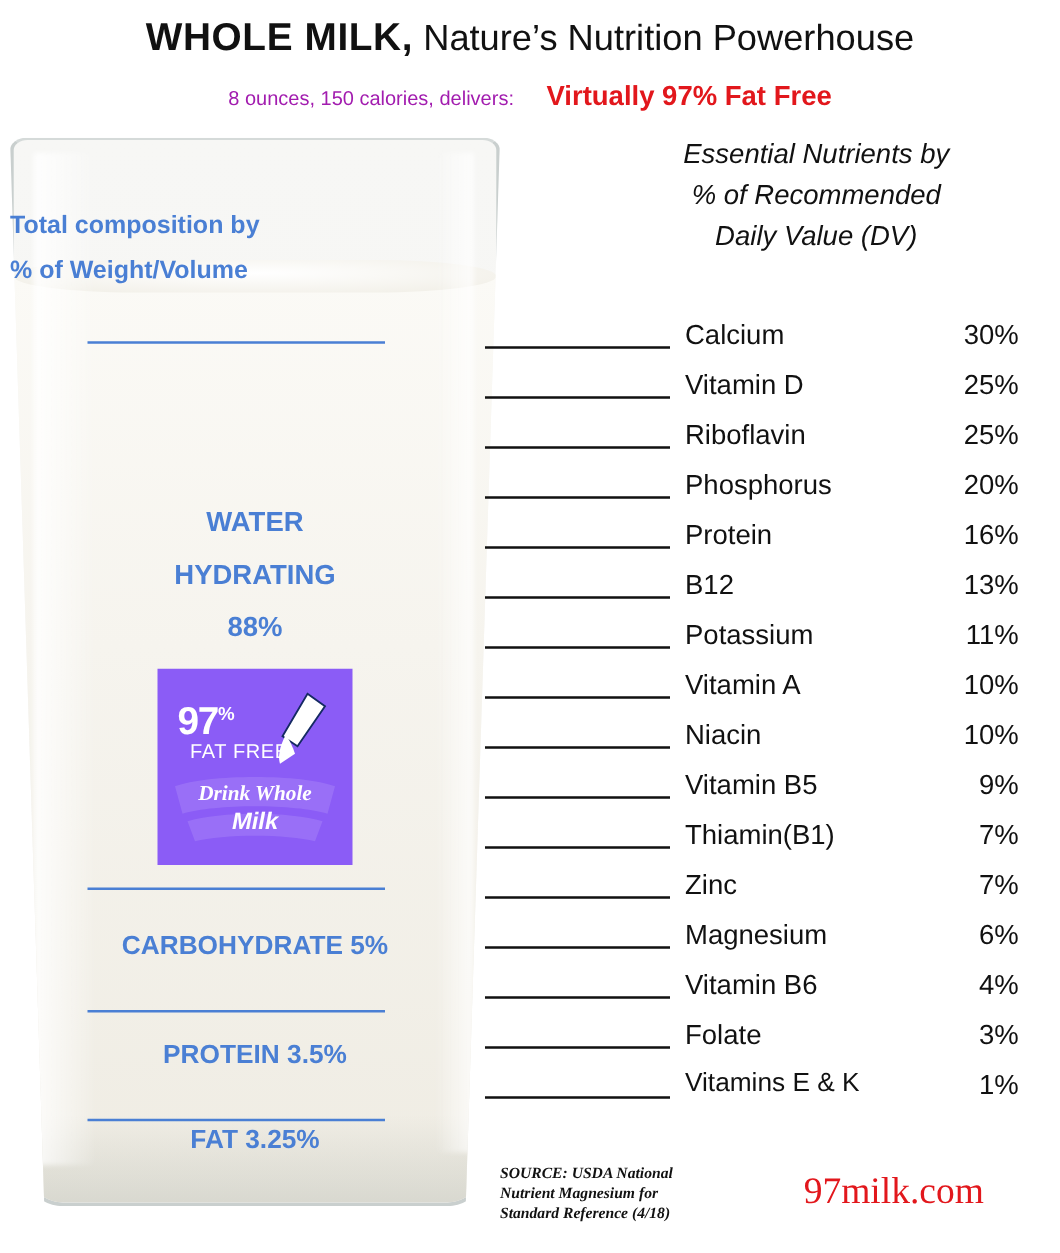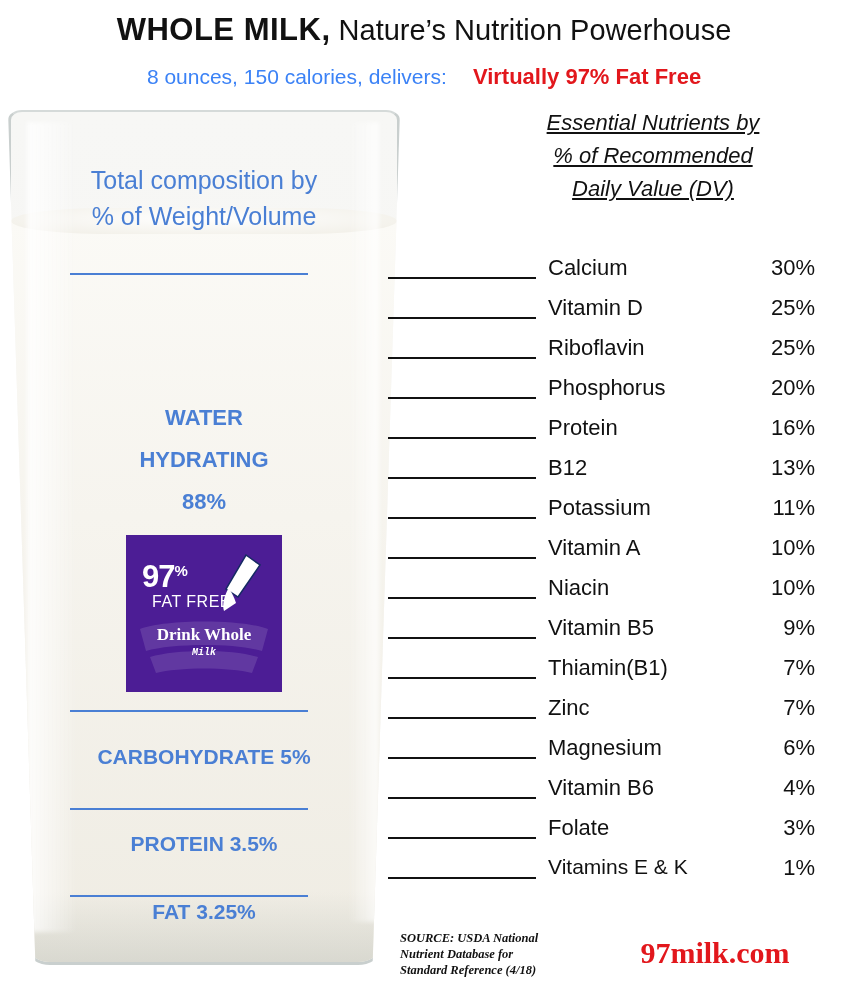--- a/index.html
+++ b/index.html
@@ -40,22 +40,22 @@
     color: #111111;
   }
   #subtitle-line {
     position: absolute;
     top: 64px;
     left: 0; right: 0;
     text-align: center;
     white-space: nowrap;
   }
   #subtitle-left {
-    font-size: 21px;
-    color: #3b82f6;
+    font-size: 16px;
+    color: #a21caf;
   }
   #subtitle-red {
     font-size: 22px;
     font-weight: bold;
     color: #e2171c;
     margin-left: 26px;
   }
 
   
   #glass-wrap {
@@ -125,25 +125,25 @@
     text-align: center;
     color: #4a7fd4;
     font-weight: bold;
     white-space: nowrap;
   }
   #comp-title {
     position: absolute;
     top: 52px;
     left: 0;
     width: 392px;
-    text-align: center;
+    text-align: left;
     color: #4a7fd4;
-    font-size: 25px;
+    font-size: 20px;
     line-height: 36px;
-    font-weight: normal;
+    font-weight: bold;
   }
   .divider {
     position: absolute;
     height: 2px;
     background: #4a7fd4;
   }
   #div-1 { left: 62px; width: 238px; top: 163px; }
   #div-2 { left: 62px; width: 238px; top: 600px; }
   #div-3 { left: 62px; width: 238px; top: 698px; }
   #div-4 { left: 62px; width: 238px; top: 785px; }
@@ -168,21 +168,21 @@
     font-weight: bold;
   }
 
   
   #badge {
     position: absolute;
     left: 118px;
     top: 425px;
     width: 156px;
     height: 157px;
-    background: #4c1d95;
+    background: #8b5cf6;
     color: #ffffff;
     text-align: center;
   }
   #badge-97 {
     position: absolute;
     top: 24px; left: 16px;
     font-size: 31px;
     font-weight: bold;
     letter-spacing: -1px;
   }
@@ -206,45 +206,45 @@
     position: absolute;
     left: 10px; right: 10px;
     top: 82px;
     height: 62px;
   }
   #badge-drink {
     position: absolute;
     left: 0; right: 0;
     top: 90px;
     font-family: "Liberation Serif", serif;
+    font-style: italic;
     font-size: 17px;
     font-weight: bold;
   }
   #badge-milk {
     position: absolute;
     left: 0; right: 0;
     top: 112px;
-    font-family: Liberation Mono, monospace;
+    font-family: Liberation Sans, sans-serif;
     font-style: italic;
-    font-size: 10px;
+    font-size: 19px;
     font-weight: bold;
   }
 
   
   #nutrient-head {
     position: absolute;
     left: 470px;
     top: 106px;
     width: 366px;
     text-align: center;
     font-size: 22px;
     font-style: italic;
     line-height: 33px;
     color: #111111;
-    text-decoration: underline;
   }
   #nutrient-list {
     position: absolute;
     left: 388px;
     top: 255px;
     width: 452px;
   }
   .nutrient-row {
     position: relative;
     height: 40px;
@@ -291,21 +291,21 @@
     line-height: 16px;
     color: #111111;
   }
   #site {
     position: absolute;
     left: 590px;
     top: 936px;
     width: 250px;
     text-align: center;
     font-family: "Liberation Serif", serif;
-    font-weight: bold;
+    font-weight: normal;
     font-size: 30px;
     color: #e2171c;
   }
 </style>
 </head>
 <body>
 
 <div id="header">
   <div id="title-line">
     <span id="title-bold">WHOLE MILK,</span><span id="title-rest"> Nature’s Nutrition Powerhouse</span>
@@ -457,16 +457,16 @@
   </div>
   <div class="nutrient-row narrow">
     <div class="n-rule"></div>
     <div class="n-name">Vitamins E &amp; K</div>
     <div class="n-val">1%</div>
   </div>
 </div>
 
 <div id="source">
   <div>SOURCE: USDA National</div>
-  <div>Nutrient Database for</div>
+  <div>Nutrient Magnesium for</div>
   <div>Standard Reference (4/18)</div>
 </div>
 <div id="site">97milk.com</div>
 
 </body></html>

